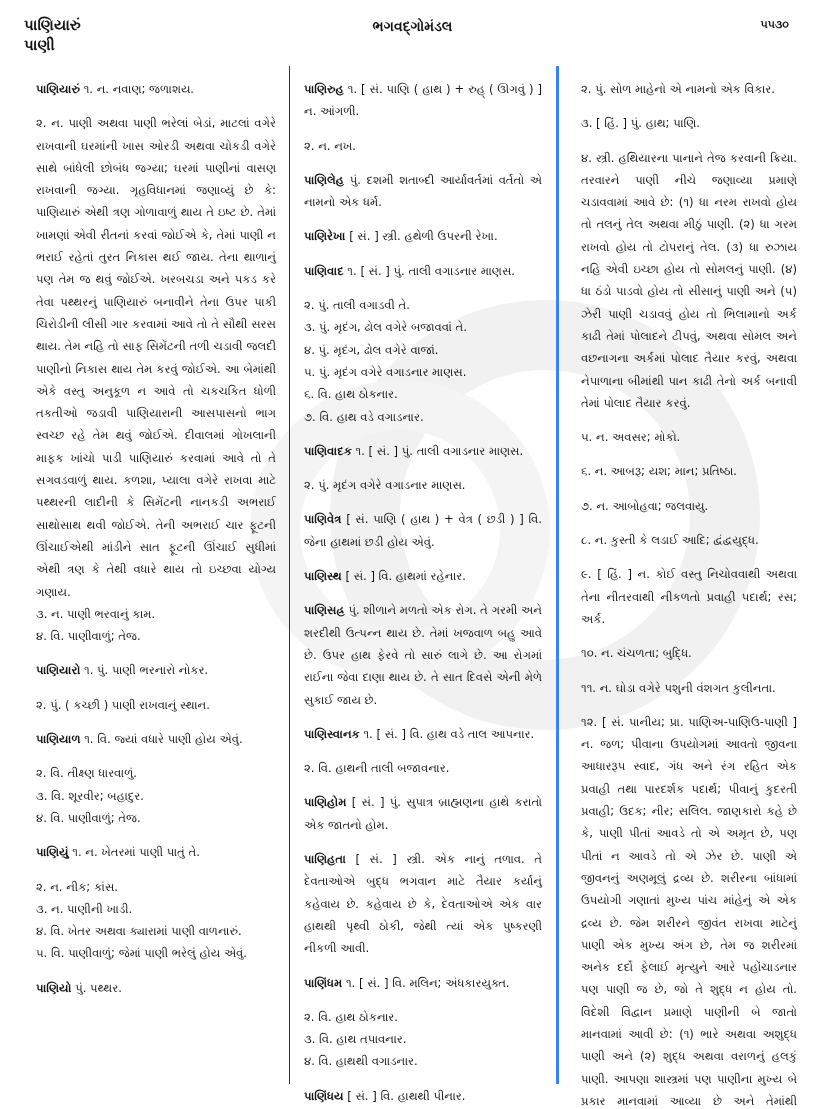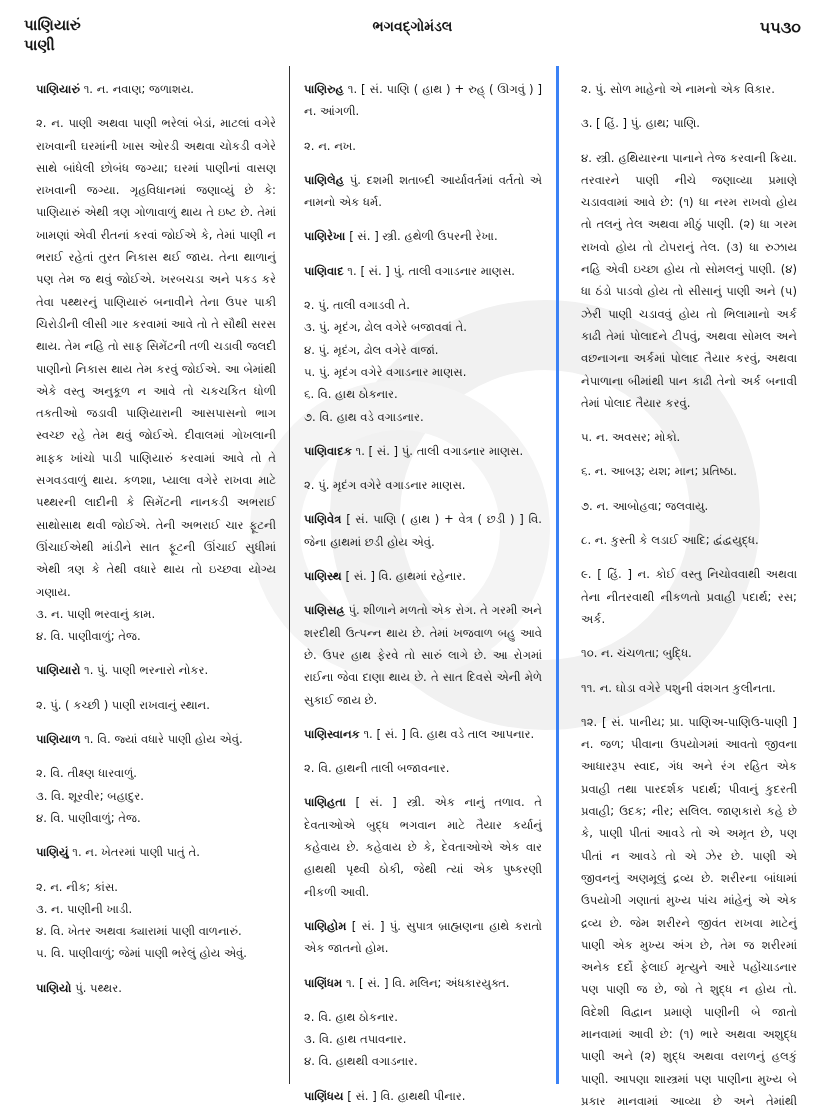--- a/index.html
+++ b/index.html
@@ -6,21 +6,21 @@
   body{width:825px;height:1109px;overflow:hidden;position:relative;
        font-family:"DejaVu Sans","Liberation Sans",sans-serif;color:#151515;}
   .watermark{position:absolute;left:330px;top:300px;width:430px;height:430px;border-radius:50%;
        border:70px solid #f1f1f1;box-sizing:border-box;z-index:0;}
   .watermark2{position:absolute;left:250px;top:380px;width:300px;height:300px;border-radius:50%;
        border:50px solid #f4f4f4;box-sizing:border-box;z-index:0;}
   .header{position:absolute;top:16px;left:24px;right:24px;height:44px;z-index:1;}
   .hw-first{position:absolute;left:0;top:0;font-size:15px;font-weight:bold;}
   .hw-last{position:absolute;left:0;top:20px;font-size:15px;font-weight:bold;}
   .book-title{position:absolute;left:0;right:0;top:2px;text-align:center;font-size:14px;font-weight:bold;}
-  .page-num{position:absolute;right:0;top:2px;font-size:16px;font-weight:bold;}
+  .page-num{position:absolute;right:12px;top:2px;font-size:11px;font-weight:bold;}
   .columns{position:absolute;top:66px;left:24px;width:785px;height:1030px;z-index:1;}
   .col{position:absolute;top:0;font-size:11.6px;line-height:22.3px;text-align:justify;}
   .col1{left:0;width:252px;}
   .col2{left:265px;width:252px;padding:0 2px;border-left:1px solid #333;border-right:3px solid #3b82f6;height:1018px;box-sizing:border-box;width:270px;}
   .col3{left:545px;width:240px;}
   .entry{margin:0 0 4px 0;}
   .hw{font-weight:bold;}
   .sense{padding-left:12px;margin:0;}
   .sub{padding-left:12px;}
   .quote{text-align:center;font-weight:bold;font-size:10.5px;letter-spacing:1px;margin-top:12px;}
@@ -100,24 +100,24 @@
         <p class="cont"><span class="hw">પાણિસ્થ</span> <span>[ સં. ] વિ. હાથમાં રહેનાર.</span></p>
       </div>
       <div class="entry">
         <p class="cont"><span class="hw">પાણિસહ્ર</span> <span>પું. શીળાને મળતો એક રોગ. તે ગરમી અને શરદીથી ઉત્પન્ન થાય છે. તેમાં ખજવાળ બહુ આવે છે. ઉપર હાથ ફેરવે તો સારું લાગે છે. આ રોગમાં રાઈના જેવા દાણા થાય છે. તે સાત દિવસે એની મેળે સુકાઈ જાય છે.</span></p>
       </div>
       <div class="entry">
         <p class="cont"><span class="hw">પાણિસ્વાનક</span> <span>૧. [ સં. ] વિ. હાથ વડે તાલ આપનાર.</span></p>
         <p class="sense">૨. વિ. હાથની તાલી બજાવનાર.</p>
       </div>
       <div class="entry">
-        <p class="cont"><span class="hw">પાણિહતા</span> <span>[ સં. ] સ્ત્રી. એક નાનું તળાવ. તે દેવતાઓએ બુદ્ધ ભગવાન માટે તૈયાર કર્યાનું કહેવાય છે. કહેવાય છે કે, દેવતાઓએ એક વાર હાથથી પૃથ્વી ઠોકી, જેથી ત્યાં એક પુષ્કરણી નીકળી આવી.</span></p>
+        <p class="cont"><span class="hw">પાણિહોમ</span> <span>[ સં. ] પું. સુપાત્ર બ્રાહ્મણના હાથે કરાતો એક જાતનો હોમ.</span></p>
       </div>
       <div class="entry">
-        <p class="cont"><span class="hw">પાણિહોમ</span> <span>[ સં. ] પું. સુપાત્ર બ્રાહ્મણના હાથે કરાતો એક જાતનો હોમ.</span></p>
+        <p class="cont"><span class="hw">પાણિહતા</span> <span>[ સં. ] સ્ત્રી. એક નાનું તળાવ. તે દેવતાઓએ બુદ્ધ ભગવાન માટે તૈયાર કર્યાનું કહેવાય છે. કહેવાય છે કે, દેવતાઓએ એક વાર હાથથી પૃથ્વી ઠોકી, જેથી ત્યાં એક પુષ્કરણી નીકળી આવી.</span></p>
       </div>
       <div class="entry">
         <p class="cont"><span class="hw">પાણિંધમ</span> <span>૧. [ સં. ] વિ. મલિન; અંધકારયુક્ત.</span></p>
         <p class="sense">૨. વિ. હાથ ઠોકનાર.</p>
         <p class="sense">૩. વિ. હાથ તપાવનાર.</p>
         <p class="sense">૪. વિ. હાથથી વગાડનાર.</p>
       </div>
       <div class="entry">
         <p class="cont"><span class="hw">પાણિંધય</span> <span>[ સં. ] વિ. હાથથી પીનાર.</span></p>
       </div>

